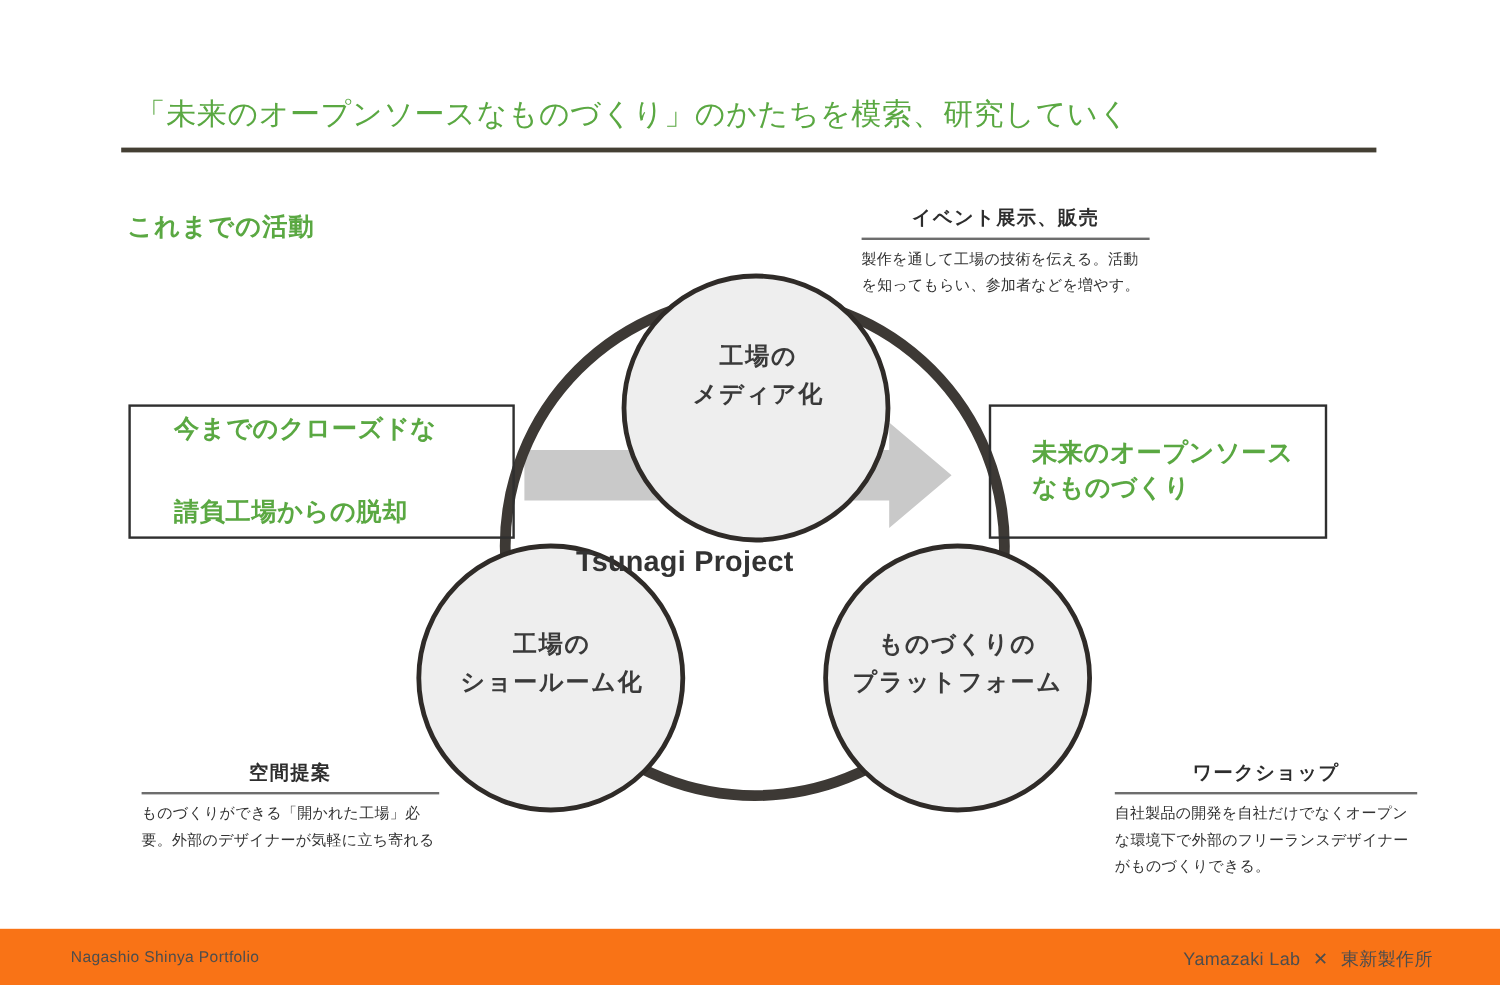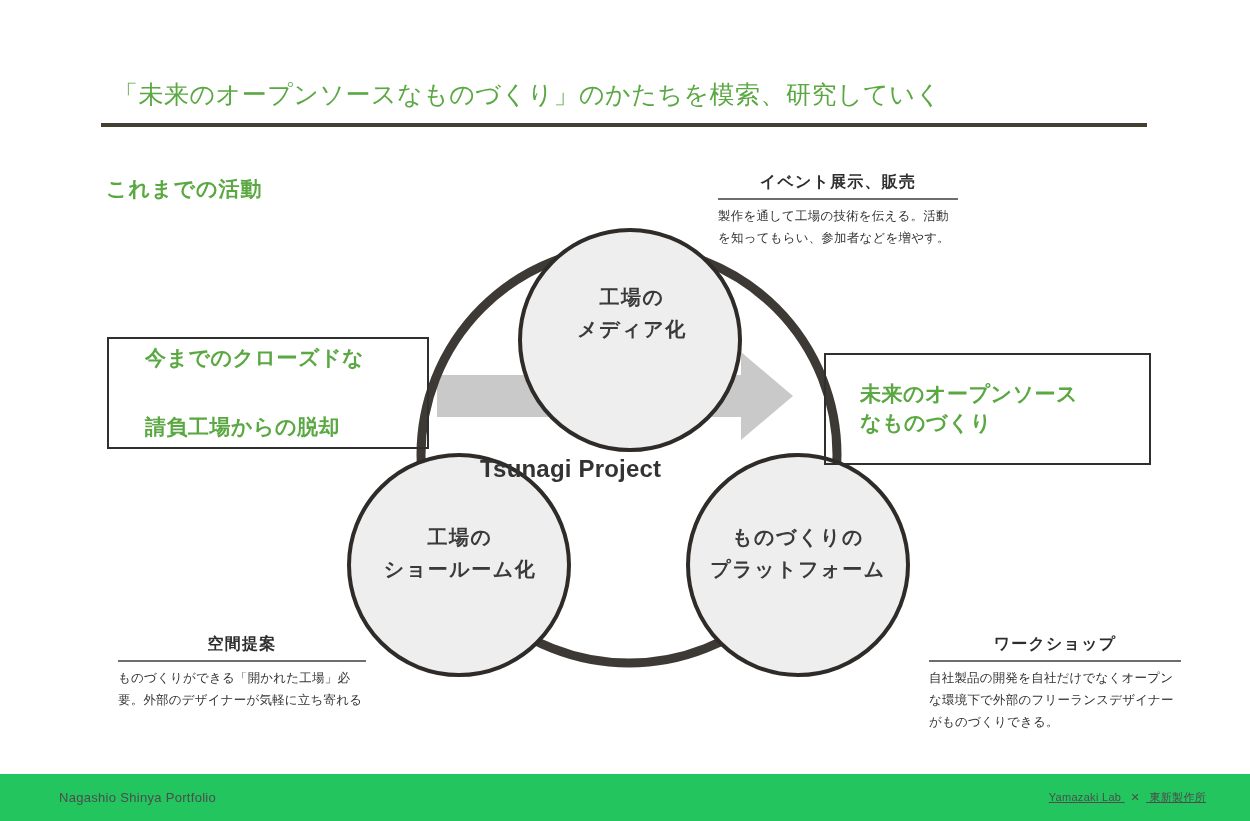--- a/index.html
+++ b/index.html
@@ -76,24 +76,23 @@
     left: 107px;
     top: 337px;
     width: 322px;
     height: 112px;
     padding-left: 36px;
     gap: 40px;
   }
   .side-box.right {
     left: 824px;
     top: 337px;
-    width: 327px;
+    width: 282px;
     height: 112px;
     padding-left: 34px;
-    margin-top: 16px;
   }
   .side-box .line {
     font-size: 21px;
     font-weight: bold;
     color: #5aa842;
     line-height: 1.38;
     letter-spacing: 0.5px;
     white-space: nowrap;
   }
 
@@ -161,40 +160,39 @@
   #anno-space  { left: 118px; top: 634px; width: 248px; }
   #anno-ws     { left: 900px; top: 634px; width: 252px; margin-left: 29px; }
 
   
   .footer {
     position: absolute;
     left: 0;
     top: 774px;
     width: 1250px;
     height: 47px;
-    background: #22c55e;
+    background: #f97316;
   }
   .footer .left-text {
     position: absolute;
     left: 59px;
     top: 16px;
     font-size: 13px;
     color: #4d4d4d;
     letter-spacing: 0.3px;
     white-space: nowrap;
   }
   .footer .right-text {
     position: absolute;
-    right: 44px;
+    right: 56px;
     top: 16px;
-    font-size: 11px;
+    font-size: 15px;
     color: #4d4d4d;
     letter-spacing: 0.3px;
     white-space: nowrap;
-    text-decoration: underline;
   }
   .footer .cross {
     display: inline-block;
     padding: 0 6px;
     color: #4d4d4d;
   }
 </style>
 </head>
 <body>
 

